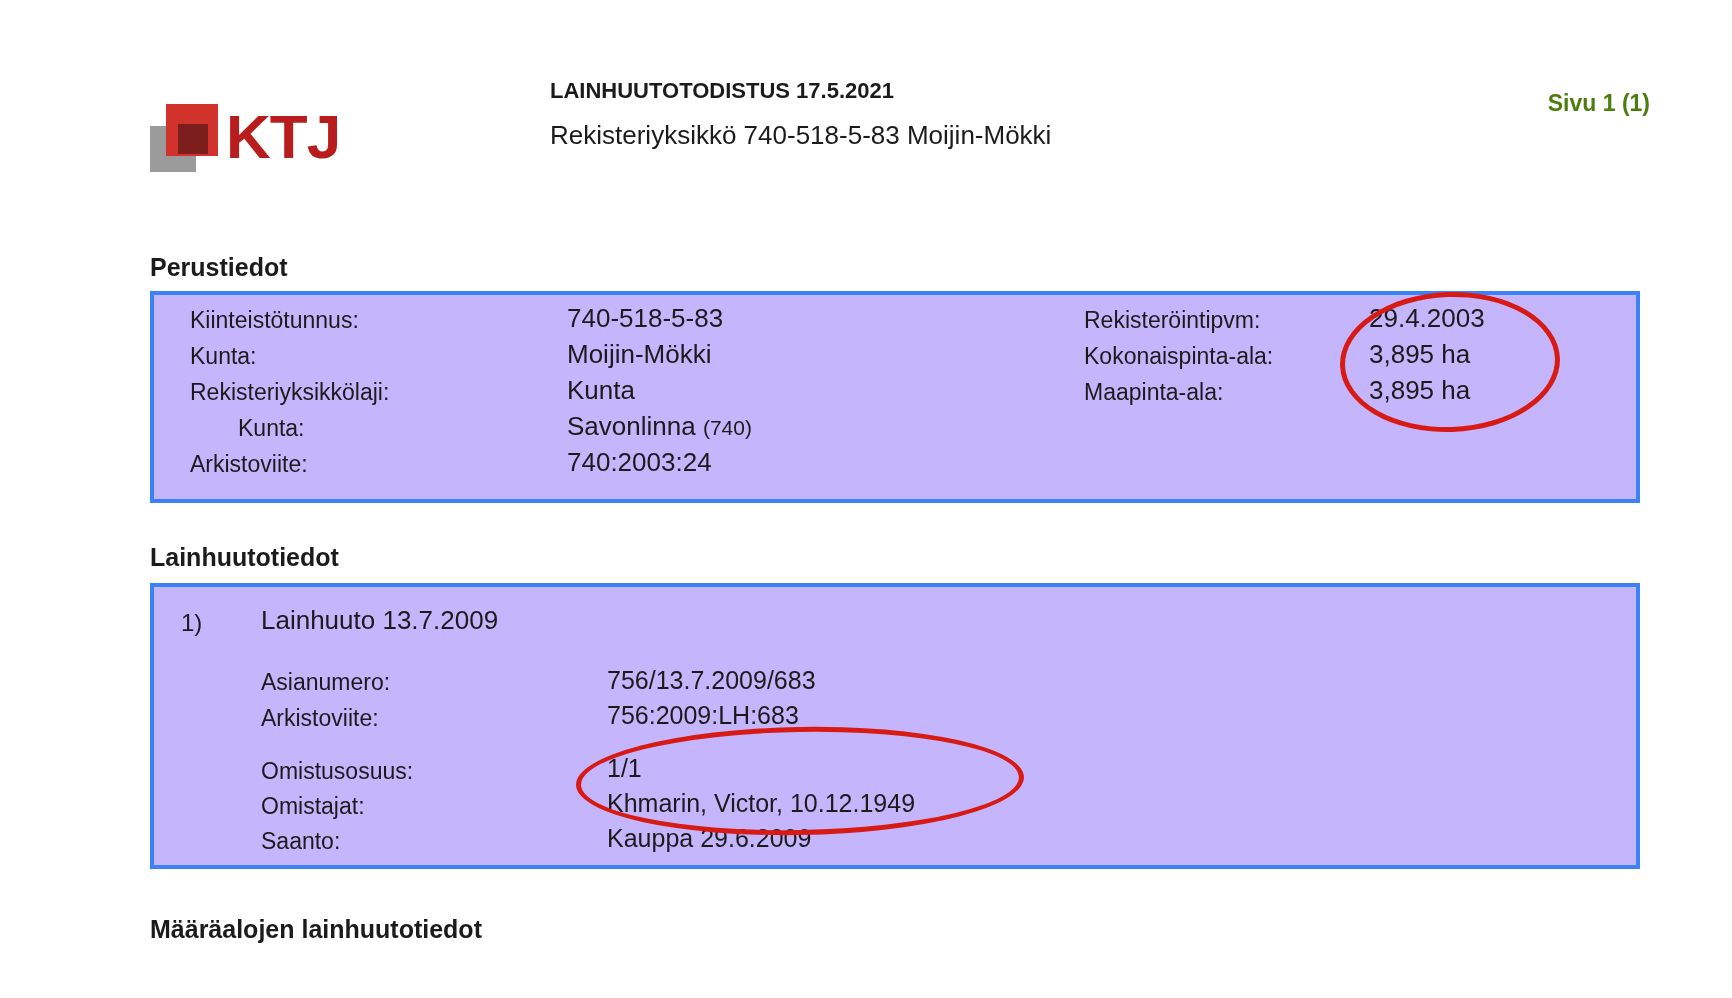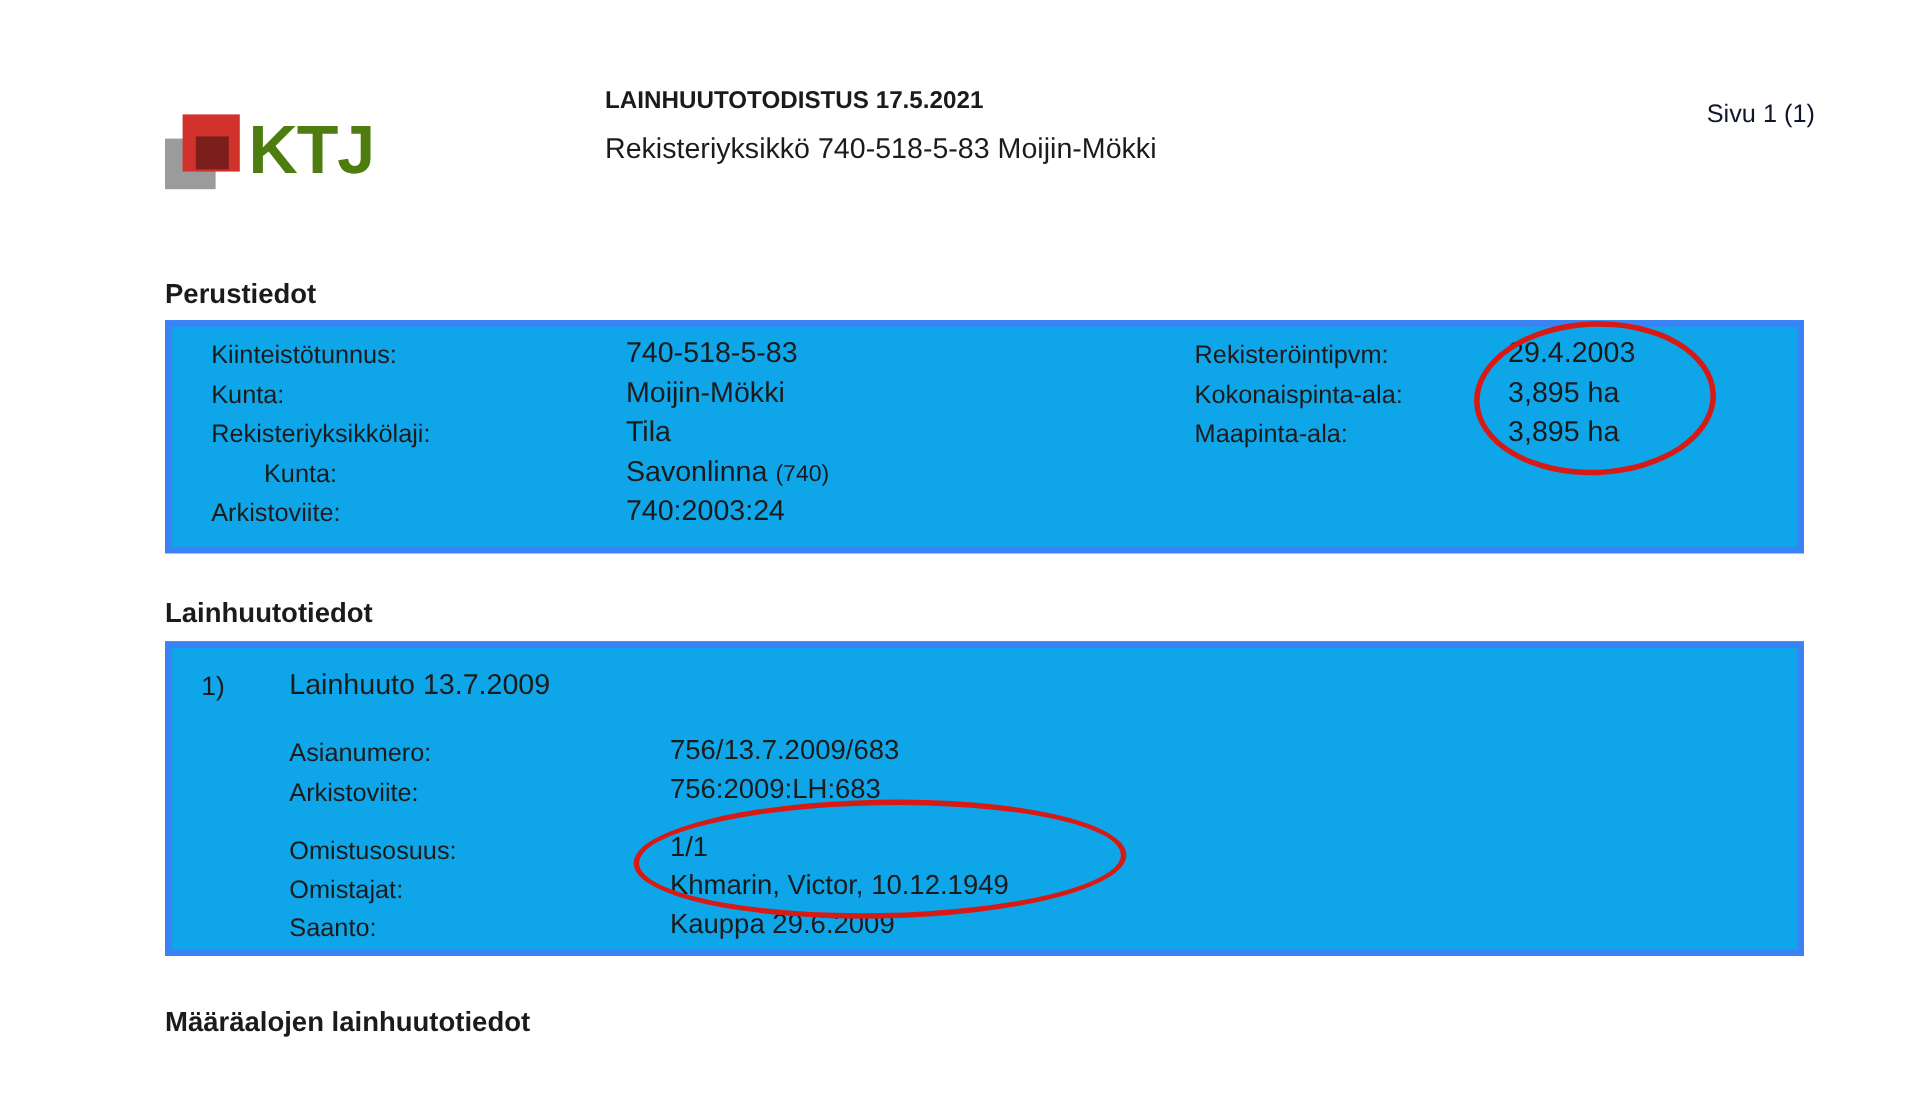--- a/index.html
+++ b/index.html
@@ -61,21 +61,21 @@
     height: 30px;
     background: #7c1f1c;
   }
   .logo-text {
     position: absolute;
     left: 76px;
     top: 0px;
     font-size: 62px;
     font-weight: bold;
     letter-spacing: -1px;
-    color: #4d7c0f;
+    color: #b91c1c;
     font-family: "Liberation Sans", sans-serif;
     line-height: 78px;
   }
   .doc-title {
     position: absolute;
     left: 400px;
     top: 0px;
     font-size: 22px;
     font-weight: bold;
     white-space: nowrap;
@@ -85,35 +85,36 @@
     left: 400px;
     top: 42px;
     font-size: 26px;
     white-space: nowrap;
   }
   .page-num {
     position: absolute;
     right: 0px;
     top: 12px;
     font-size: 23px;
-    color: #0f172a;
-    white-space: nowrap;
+    color: #4d7c0f;
+    white-space: nowrap;
+    font-weight: bold;
   }
   
   .sec-head {
     position: absolute;
     font-size: 25px;
     font-weight: bold;
     white-space: nowrap;
   }
   
   .box {
     position: absolute;
-    border: 6px solid #3b82f6;
-    background: #0ea5e9;
+    border: 4px solid #3b82f6;
+    background: #c4b5fd;
     box-sizing: border-box;
   }
   
   .bi-label {
     position: absolute;
     font-size: 23px;
     white-space: nowrap;
   }
   .bi-value {
     position: absolute;
@@ -205,21 +206,21 @@
   <div class="box" style="left:150px; top:291px; width:1490px; height:212px;">
 
     <div class="bi-label" style="left:36px; top:12px;">Kiinteistötunnus:</div>
     <div class="bi-label" style="left:36px; top:48px;">Kunta:</div>
     <div class="bi-label" style="left:36px; top:84px;">Rekisteriyksikkölaji:</div>
     <div class="bi-label" style="left:36px; top:120px;margin-left:48px;">Kunta:</div>
     <div class="bi-label" style="left:36px; top:156px;">Arkistoviite:</div>
 
     <div class="bi-value" style="left:413px; top:8px;">740-518-5-83</div>
     <div class="bi-value" style="left:413px; top:44px;">Moijin-Mökki</div>
-    <div class="bi-value" style="left:413px; top:80px;">Tila</div>
+    <div class="bi-value" style="left:413px; top:80px;">Kunta</div>
     <div class="bi-value" style="left:413px; top:116px;">
       <span>Savonlinna</span>
       <span class="paren">(740)</span>
     </div>
     <div class="bi-value" style="left:413px; top:152px;">740:2003:24</div>
 
     <div class="bi-label" style="left:930px; top:12px;">Rekisteröintipvm:</div>
     <div class="bi-label" style="left:930px; top:48px;">Kokonaispinta-ala:</div>
     <div class="bi-label" style="left:930px; top:84px;">Maapinta-ala:</div>
 

